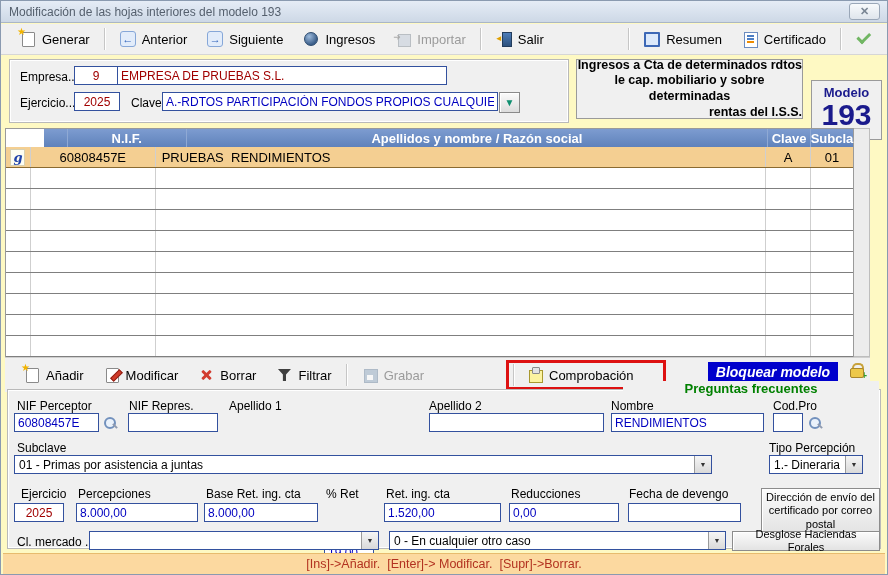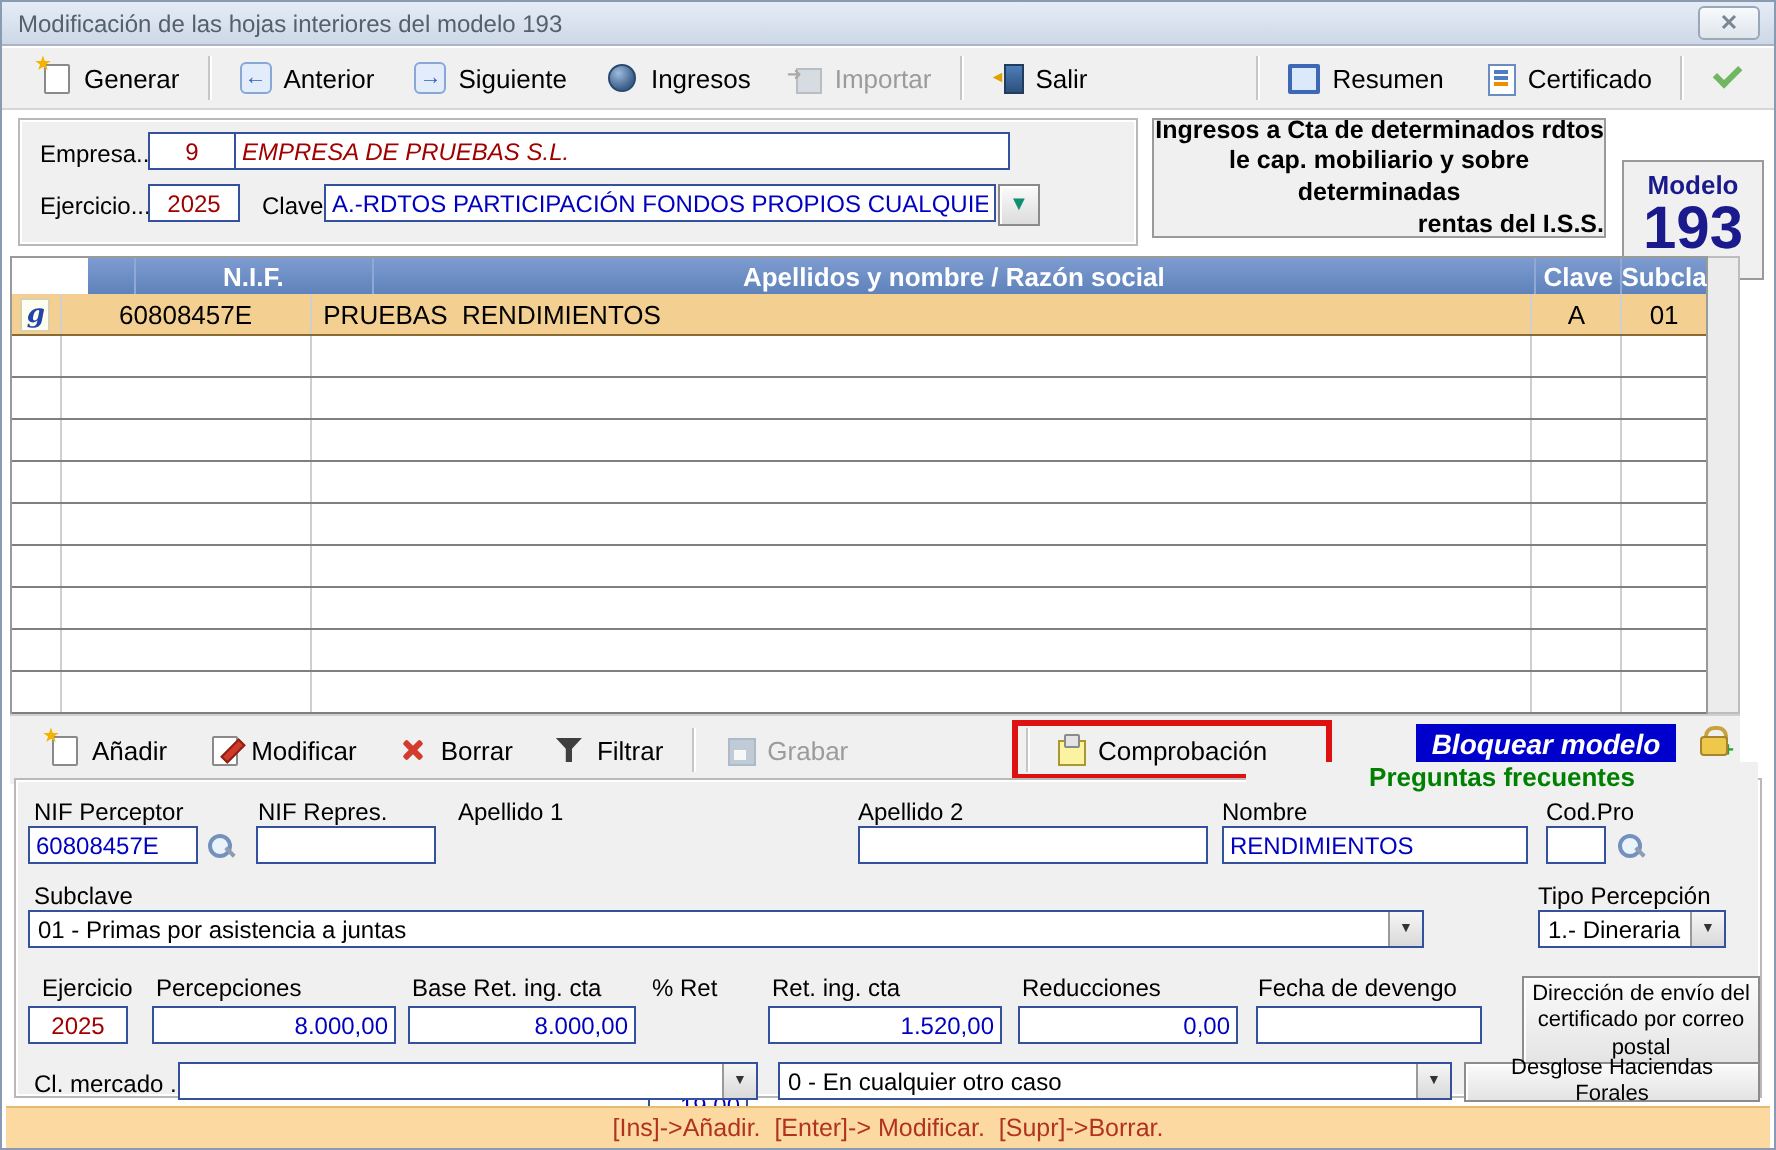--- a/index.html
+++ b/index.html
@@ -1,19 +1,19 @@
 <!DOCTYPE html>
 <html><head>
 <meta charset="utf-8">
 <style>
   * { box-sizing: border-box; margin: 0; padding: 0; }
   html,body { background:#d8d8d8; }
   body { font-family:"Liberation Sans", sans-serif; }
   .window {
-    position:relative; width:888px; height:575px; background:#ffffff;
+    position:relative; width:888px; height:575px; background:#fef9c3;
     border:1px solid #8a9ab0; overflow:hidden; font-size:13px; color:#000;
   }
   
   .titlebar {
     position:absolute; left:0; top:0; width:100%; height:22px;
     background:linear-gradient(#e5ecf6,#cdd8e6); border-bottom:1px solid #aab6c6;
     display:flex; align-items:center; padding-left:8px;
   }
   .titlebar .title { font-size:12px; color:#55606e; }
   .close-btn {
@@ -64,21 +64,21 @@
   .i-lock::after { content:""; position:absolute; left:2px; top:6px; width:12px; height:8px; background:#edc84a; border:1px solid #a8852c; border-radius:2px; }
   .i-lock .plus { position:absolute; right:-3px; bottom:-3px; font-size:10px; font-weight:bold; color:#2f9e2f; }
   .i-lupa { width:16px; height:16px; }
   .i-lupa::before { content:""; position:absolute; left:2px; top:2px; width:8px; height:8px; border:2px solid #7291bd; border-radius:50%; background:#eaf2fb; }
   .i-lupa::after { content:""; position:absolute; left:10px; top:10px; width:6px; height:2px; background:#8f9bb0; transform:rotate(45deg); }
   
   .groupbox { position:absolute; border:1px solid #b9b9b9; box-shadow:inset 0 0 0 1px #ffffff; background:#f0f0f0; }
   .lbl { position:absolute; font-size:12px; color:#000; white-space:nowrap; }
   .fld { position:absolute; border:1px solid #33519e; background:#fff; font-family:"Liberation Sans",sans-serif; font-size:12px; padding:0 3px; height:19px; }
   .t-red { color:#a00000; } .t-blue { color:#0000c0; }
-  .t-center { text-align:center; } .t-right { text-align:right; }
+  .t-center { text-align:center; } .t-right { }
   .drop3d { position:absolute; width:21px; height:21px; border:1px solid #8a8a8a; background:linear-gradient(#fbfbfb,#dcdcdc); color:#0f8f70; font-size:10px; display:flex; align-items:center; justify-content:center; box-shadow:inset 1px 1px 0 #fff; }
   .infobox { position:absolute; left:575px; top:58px; width:227px; height:60px; border:1px solid #9a9a9a; background:#f0f0f0; display:flex; flex-direction:column; justify-content:center; text-align:center; font-weight:bold; font-size:12.5px; line-height:1.25;align-items:flex-end; }
   .modelobox { position:absolute; left:810px; top:58px; width:71px; height:60px; border:1px solid #9a9a9a; background:#f0f0f0; text-align:center; color:#1a1a8c;margin-top:21px; }
   .modelobox .m-lbl { font-weight:bold; font-size:13px; margin-top:4px; }
   .modelobox .m-num { font-weight:bold; font-size:30px; line-height:1.0; }
   
   .grid { position:absolute; left:4px; top:127px; width:849px; border:1px solid #9a9a9a; background:#fff; }
   .ghead { display:flex; height:18px; background:linear-gradient(#7d9cd0,#5f82bb); color:#fff; font-weight:bold; font-size:12px;margin-left:38px; }
   .ghead .gcell { display:flex; align-items:center; justify-content:center; border-right:1px solid #8fa9d4; }
   .grow { display:flex; height:21px; border-bottom:1px solid #7f7f7f; background:#fff; }
@@ -157,21 +157,21 @@
       <div class="tbtn">
         <span class="ic i-check"></span>
 
       </div>
     </div>
   </div>
 
   <div class="groupbox" style="left:8px;top:58px;width:560px;height:64px;">
     <span class="lbl" style="left:10px;top:10px;">Empresa...</span>
     <input class="fld t-red t-center" style="left: 64px; top: 6px; width: 44px;" readonly="" value="9">
-    <input class="fld t-red" style="left: 107px; top: 6px; width: 388px; font-style: italic;" readonly="" value="EMPRESA DE PRUEBAS S.L.">
+    <input class="fld t-red" style="left: 107px; top: 6px; width: 330px;" readonly="" value="EMPRESA DE PRUEBAS S.L.">
     <span class="lbl" style="left:10px;top:36px;">Ejercicio...</span>
     <input class="fld t-red t-center" style="left: 64px; top: 32px; width: 46px;" readonly="" value="2025">
     <span class="lbl" style="left:121px;top:36px;">Clave..</span>
     <input class="fld t-blue" style="left: 152px; top: 32px; width: 336px;" readonly="" value="A.-RDTOS PARTICIPACIÓN FONDOS PROPIOS CUALQUIER ENT">
     <div class="drop3d" style="left:489px;top:32px;">
       <span>▼</span>
     </div>
   </div>
 
   <div class="infobox">

